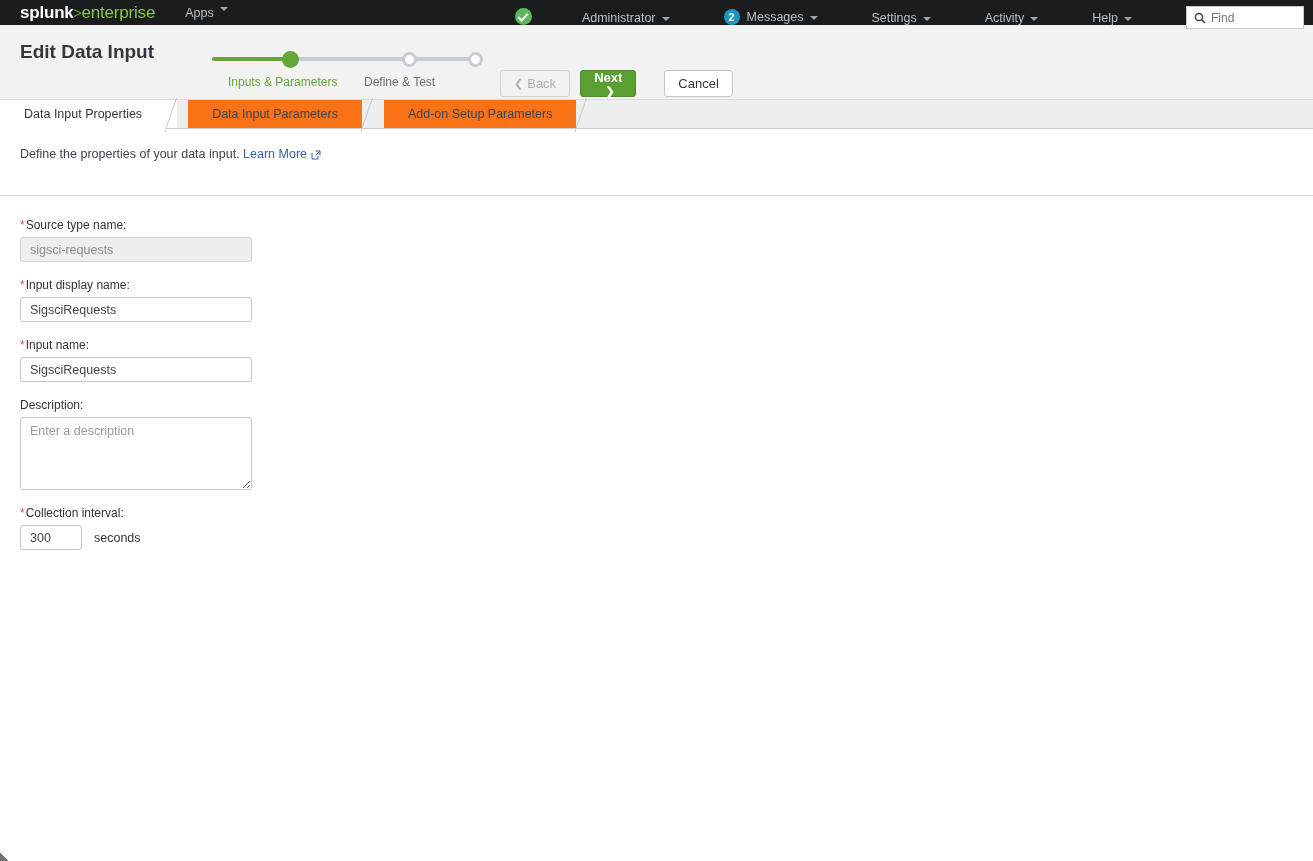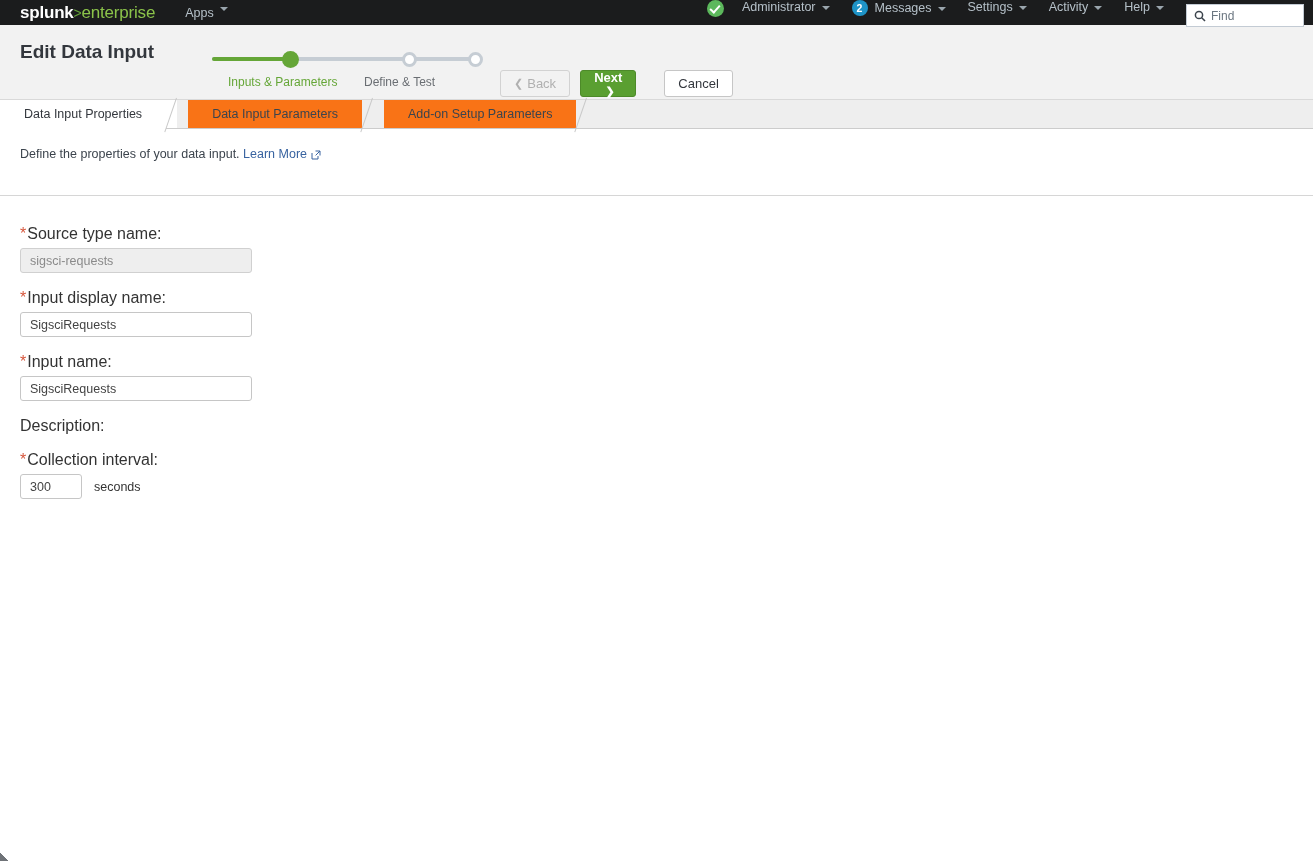--- a/index.html
+++ b/index.html
@@ -57,22 +57,23 @@
     border-left: 4px solid transparent;
     border-right: 4px solid transparent;
     border-top: 4px solid #9aa5ad;
     margin-left: 6px;
     position: relative;
     top: 1px;
   }
   .appbar-right {
     margin-left: auto;
     display: flex;
-    align-items: flex-start;
+    align-items: flex-end;
     height: 25px;
+    gap: 32px;
   }
   .appbar-item {
     color: #b5c0c8;
     font-size: 12.5px;
     display: flex;
     align-items: center;
     margin-right: 22px;
     cursor: pointer;
     white-space: nowrap;
   }
@@ -320,25 +321,24 @@
     margin-top: 34px;
     height: 1px;
     background: #d6d6d6;
     width: 100%;
   }
 
   
   .form { padding: 22px 0 0 20px; }
   .field { margin-bottom: 16px; }
   .flabel {
-    font-size: 16px;
+    font-size: 12px;
     color: #333333;
     margin-bottom: 5px;
     display: block;
-    margin-top: 7px;
   }
   .req {
     color: #d6563c;
     margin-right: 1px;
   }
   .inp {
     box-sizing: border-box;
     width: 232px;
     height: 25px;
     border: 1px solid #c6c6c6;
@@ -515,20 +515,21 @@
       <input class="inp" type="text" value="SigsciRequests" style="">
     </div>
 
     <div class="field">
       <label class="flabel"><span class="req">*</span><span>Input name:</span></label>
       <input class="inp" type="text" value="SigsciRequests" style="">
     </div>
 
     <div class="field">
       <label class="flabel"><span>Description:</span></label>
+      <textarea class="ta" placeholder="Enter a description" style=""></textarea>
     </div>
 
     <div class="field">
       <label class="flabel"><span class="req">*</span><span>Collection interval:</span></label>
       <div class="interval-row">
         <input class="inp inp-small" type="text" value="300" style="">
         <span class="unit">seconds</span>
       </div>
     </div>
 

